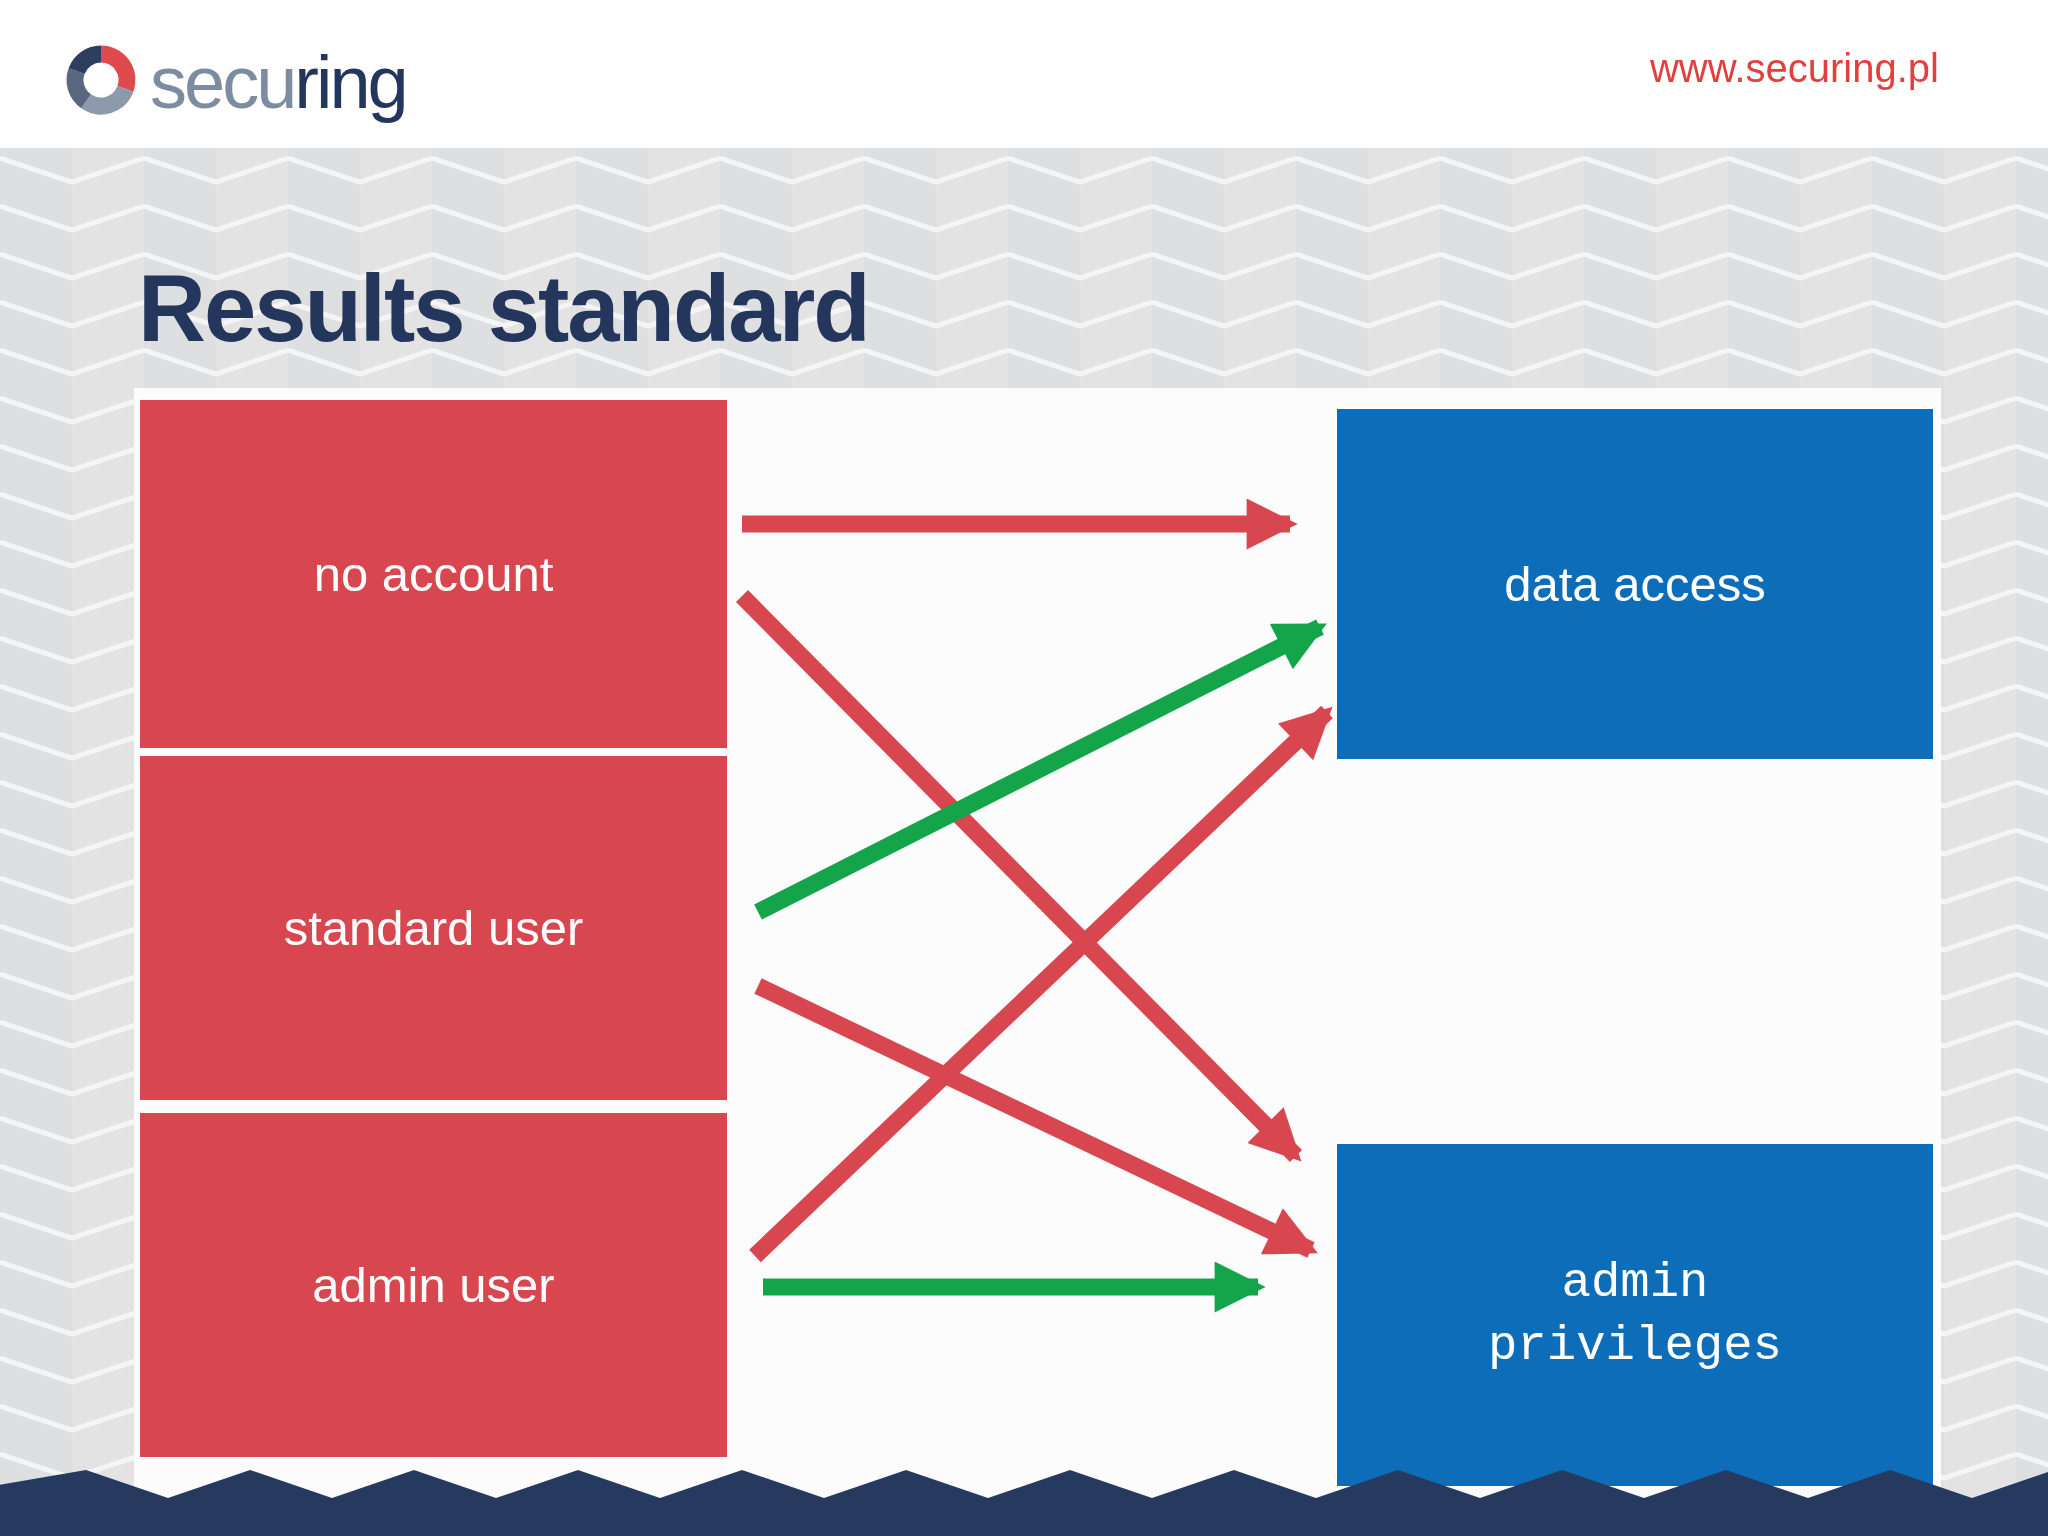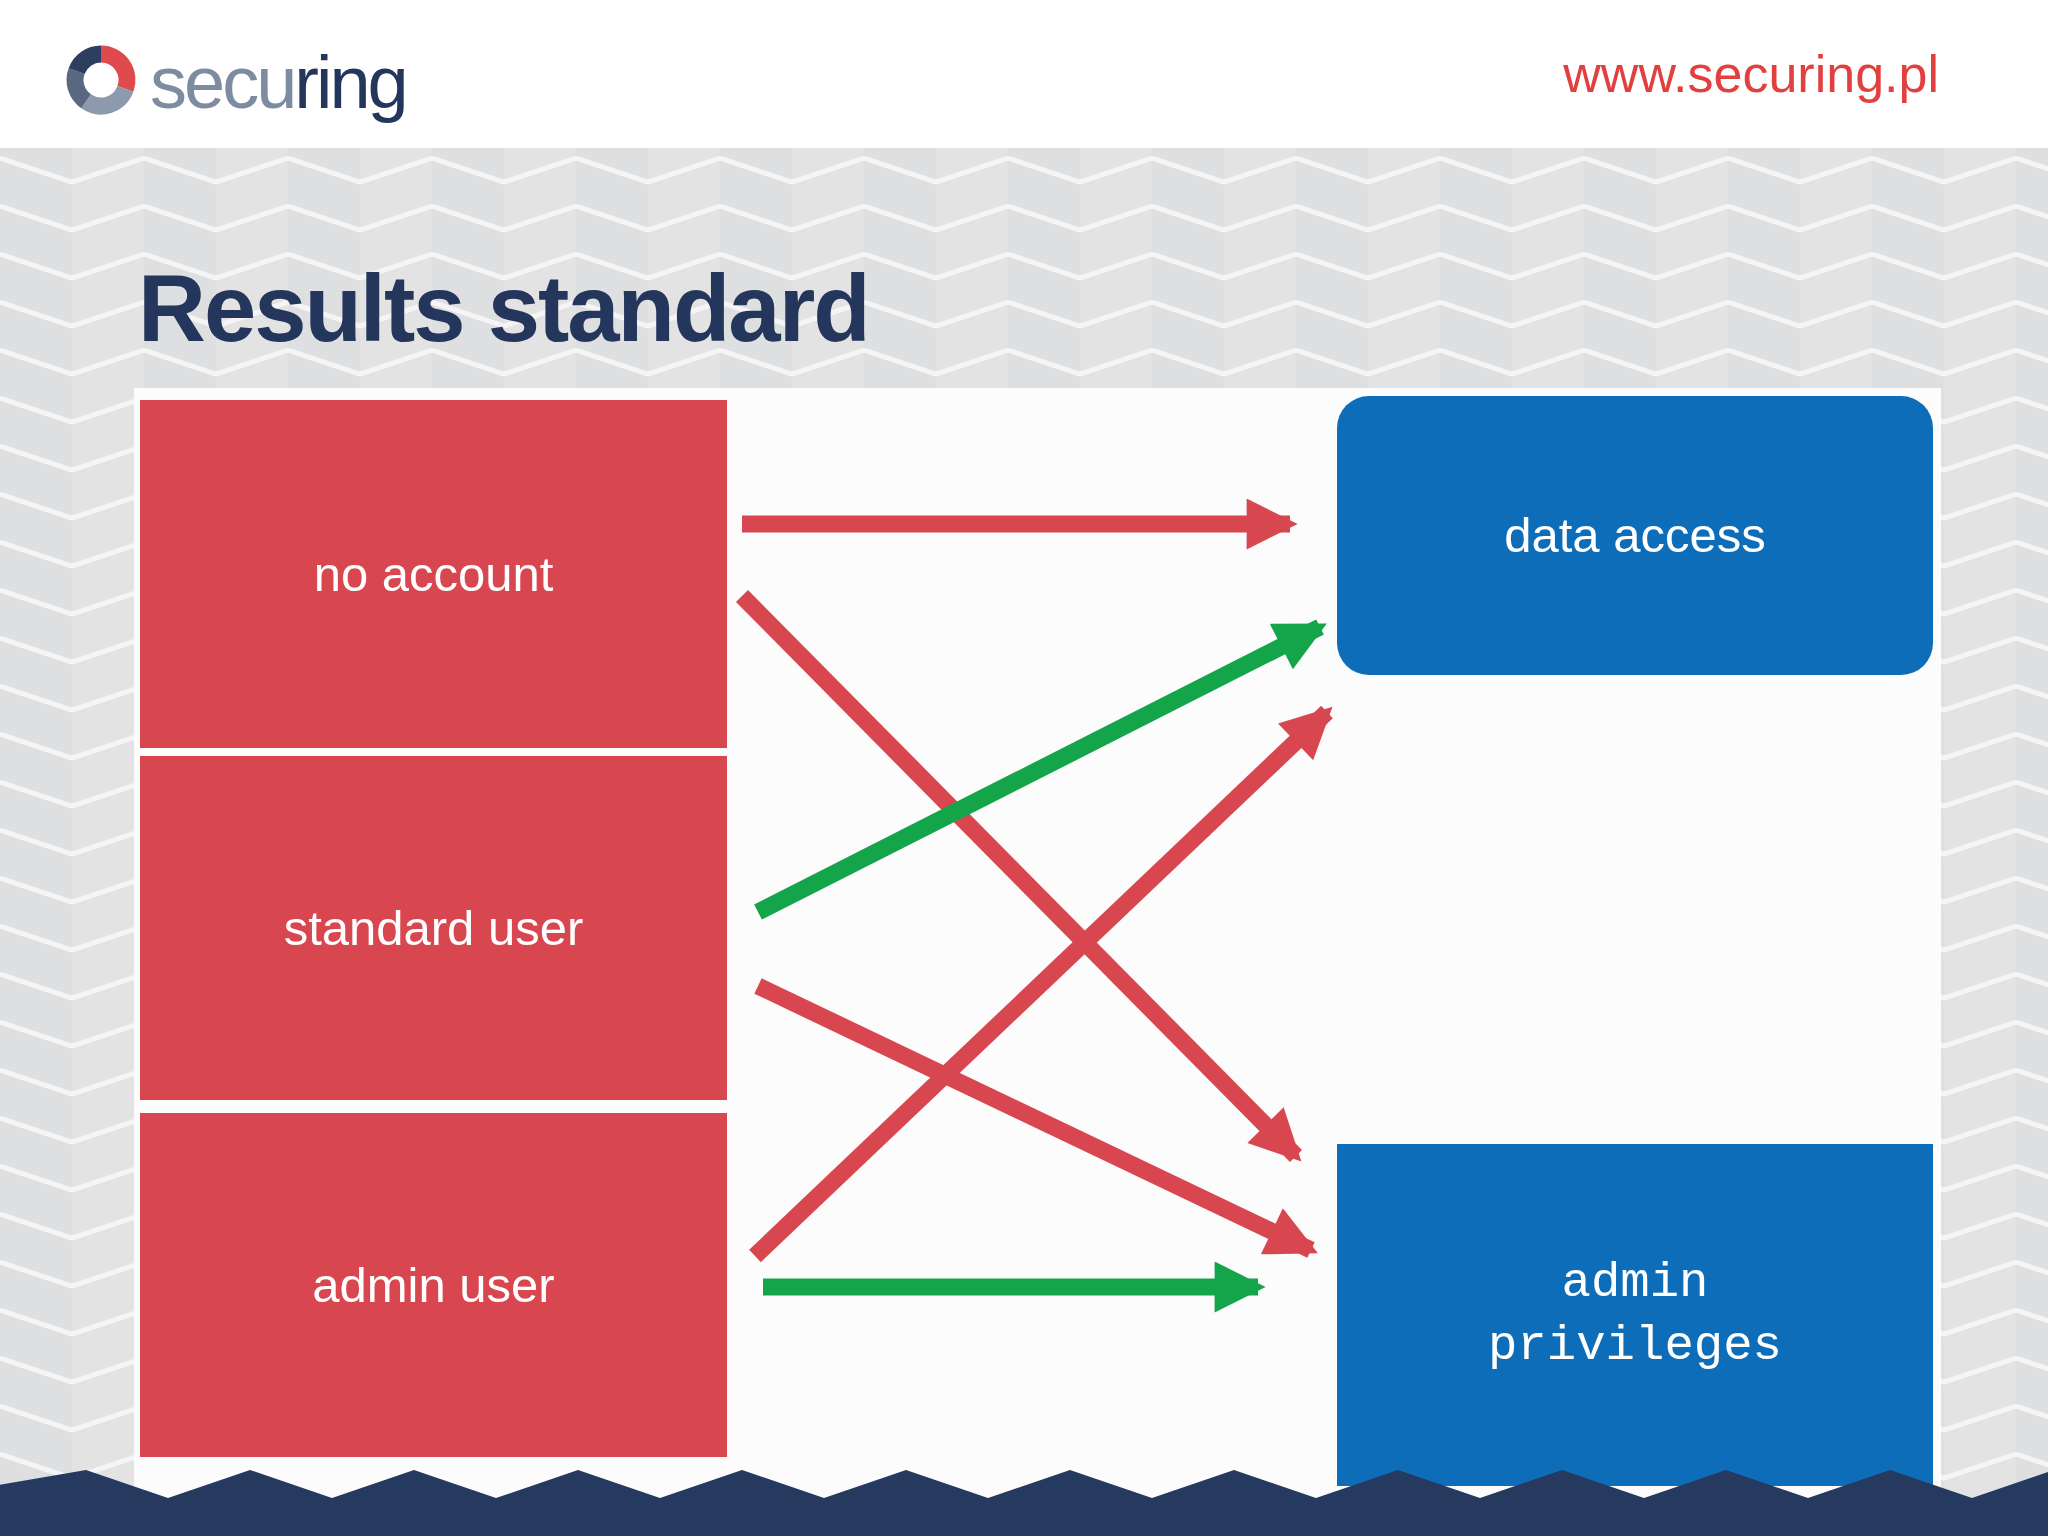--- a/index.html
+++ b/index.html
@@ -9,33 +9,33 @@
     font-family:"Liberation Sans", sans-serif; background:#ffffff;padding-left:17px;
   }
   .bg-svg{position:absolute; left:0; top:148px;}
   
   .header{position:absolute; left:0; top:0; width:2048px; height:148px; background:#ffffff;}
   .logo{position:absolute; left:62px; top:20px; width:600px; height:120px;}
   .logo-ring-svg{position:absolute; left:0; top:8px;}
   .wordmark{position:absolute; left:88px; top:26px; font-size:74px; letter-spacing:-3px; line-height:1;}
   .wm-secu{color:#7e8ca1;}
   .wm-ring{color:var(--title_navy);}
-  .site-url{position:absolute; top:48px; right:109px; font-size:52px; color:var(--url_red); line-height:1;}
+  .site-url{position:absolute; top:48px; right:109px; font-size:40px; color:var(--url_red); line-height:1;}
   
   .panel{position:absolute; left:134px; top:388px; width:1807px; height:1112px; background:#fcfcfc;}
   .page-title{position:absolute; left:138px; top:262px; font-size:94px; font-weight:600;
               letter-spacing:-2px; color:var(--title_navy); line-height:1;}
   .box{position:absolute; display:flex; align-items:center; justify-content:center;
        color:#ffffff; font-size:49px; line-height:1.28; text-align:center;}
   .src{left:140px; width:587px; background:var(--red);}
   .src1{top:400px; height:348px;}
   .src2{top:756px; height:344px;justify-content:center;}
   .src3{top:1113px; height:344px;}
   .tgt{left:1337px; width:596px; background:var(--blue);}
-  .tgt1{top:396px; height:279px;border-radius:32px;}
+  .tgt1{top:409px; height:350px;}
   .tgt2{top:1144px; height:342px;font-family:Liberation Mono, monospace;}
   .tgt2 .lbl{max-width:430px;}
   .arrow-layer, .footer-svg{position:absolute; left:0; top:0; pointer-events:none;}
 </style>
 </head>
 <body>
 
 <div class="slide">
 
   <svg class="bg-svg" width="2048" height="1388">

